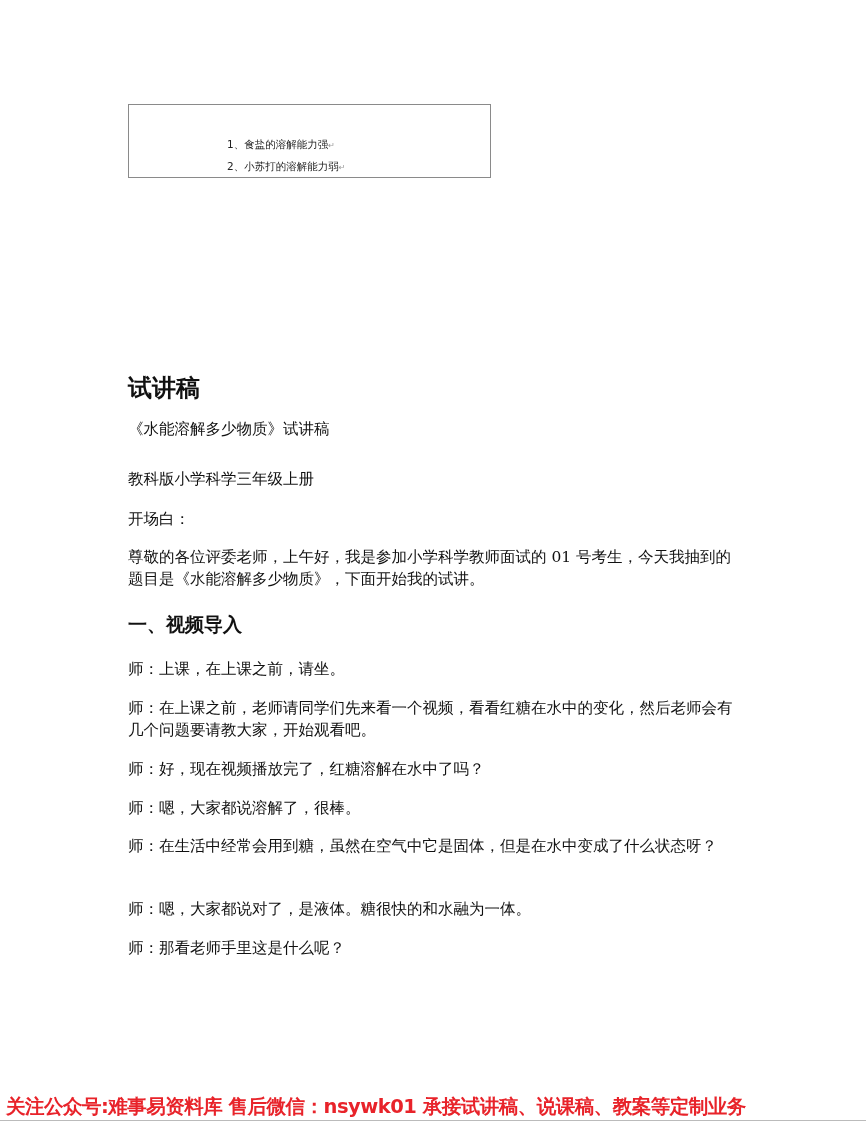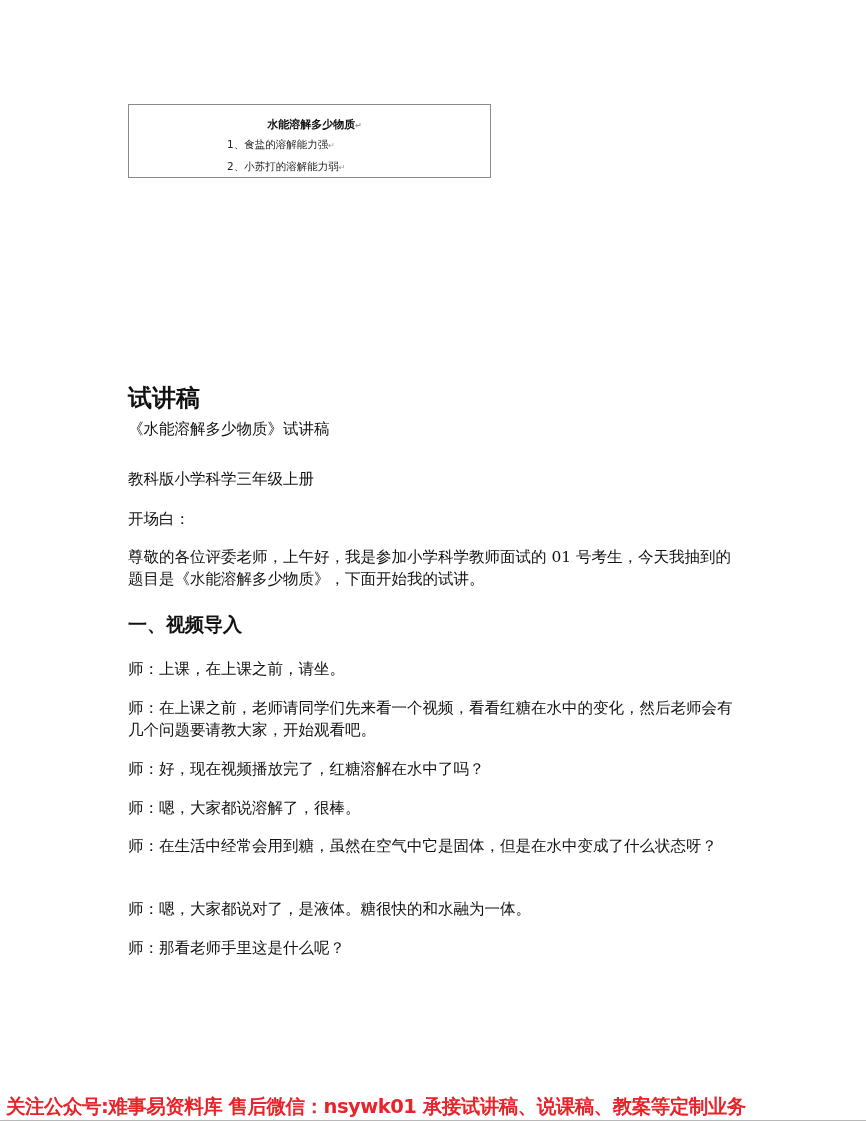--- a/index.html
+++ b/index.html
@@ -16,21 +16,20 @@
     position: absolute; left: 0; width: 100%; top: 12px; text-align: center;
     font-size: 11px; font-weight: bold; padding-left: 10px; box-sizing: border-box;
   }
   .box-line { position: absolute; font-size: 10.5px; color: #222; }
   .box-line.l1 { left: 98px; top: 33px; }
   .box-line.l2 { left: 98px; top: 55px; }
   .mark { color: #999; font-size: 8px; }
   .heading-main {
     position: absolute; left: 128px; top: 372px; font-size: 24px; font-weight: bold;
     font-family: Liberation Sans, sans-serif;
-    margin-top: 10px;
   }
   .para {
     position: absolute; left: 128px; width: 620px; font-size: 15.5px; line-height: 22px;
   }
   .h2 {
     position: absolute; left: 128px; font-size: 19px; font-weight: bold;
     font-family: "DejaVu Sans", "Liberation Sans", sans-serif;
   }
   .footer {
     position: absolute; left: 0; top: 1093px; width: 866px; height: 29px;
@@ -39,21 +38,20 @@
     padding-left: 6px; box-sizing: border-box;
   }
   .footer-rule {
     position: absolute; left: 0; top: 1120px; width: 866px; height: 1px; background: #bbb;
   }
 </style>
 </head>
 <body>
 
 <div class="box">
-  <div class="box-title"><span>水能溶解多少物质</span><span class="mark">↵</span></div>
   <div class="box-line l1"><span>1、食盐的溶解能力强</span><span class="mark">↵</span></div>
   <div class="box-line l2"><span>2、小苏打的溶解能力弱</span><span class="mark">↵</span></div>
 </div>
 
 <div class="heading-main">试讲稿</div>
 
 <div class="para" style="top:418px">《水能溶解多少物质》试讲稿</div>
 <div class="para" style="top:468px">教科版小学科学三年级上册</div>
 <div class="para" style="top:508px">开场白：</div>
 <div class="para" style="top:546px; width:615px">尊敬的各位评委老师，上午好，我是参加小学科学教师面试的 01 号考生，今天我抽到的题目是《水能溶解多少物质》，下面开始我的试讲。</div>

